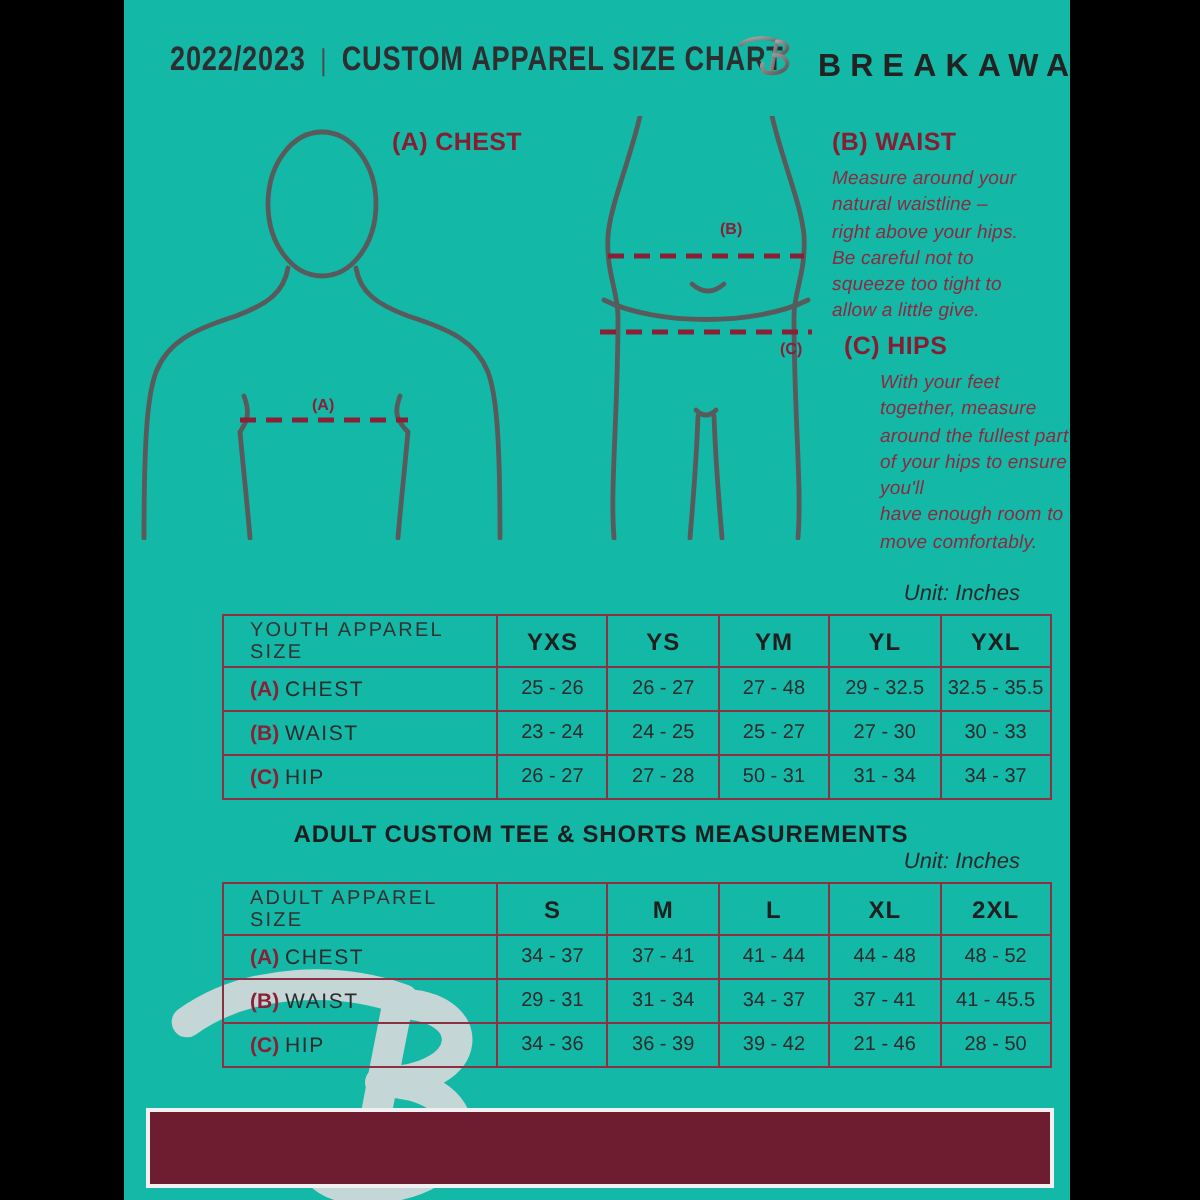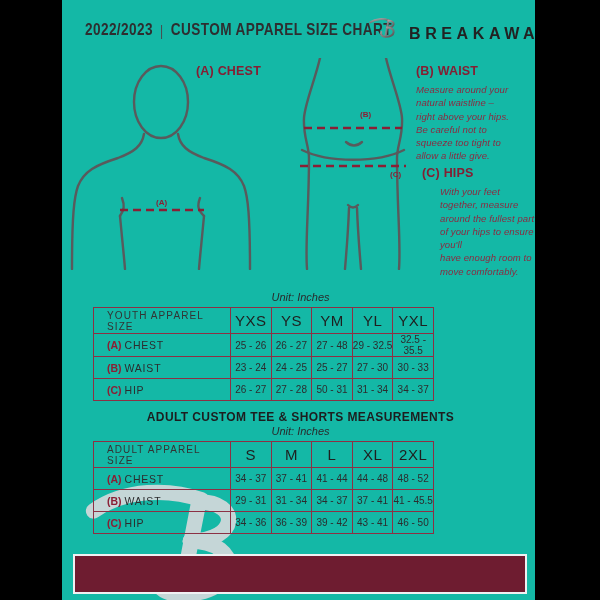--- a/index.html
+++ b/index.html
@@ -24,30 +24,30 @@
   .instr-body{position:absolute;font-size:9.5px;font-style:italic;line-height:1.4;
               color:#8c2a40;white-space:pre-line;letter-spacing:0.1px;}
 
   
   .fig{position:absolute;}
   .measure-label{position:absolute;font-size:8px;font-weight:bold;color:#8a1f35;z-index:2;}
 
   
   .tbl-title{position:absolute;left:29px;width:419px;text-align:center;font-size:12px;
              font-weight:bold;color:#1d1d1f;letter-spacing:0.4px;}
-  .tbl-unit{position:absolute;left:29px;width:419px;text-align:center;font-size:11px;
+  .tbl-unit{position:absolute;left:29px;width:419px;text-align:right;font-size:11px;
             font-style:italic;color:#2a2a2c;}
 
   
-  table.size-table{position:absolute;left:31px;width:341px;border-collapse:collapse;
+  table.size-table{position:absolute;left:49px;width:415px;border-collapse:collapse;
                    table-layout:fixed;z-index:1;}
   table.size-table col.c0{width:137px;}
   table.size-table th,table.size-table td{border:1px solid #8d3044;padding:0;
                    text-align:center;vertical-align:middle;background:transparent;}
-  table.size-table th{height:25px;font-size:15px;font-weight:normal;color:#1f1f1f;letter-spacing:0.5px;}
+  table.size-table th{height:25px;font-size:12px;font-weight:bold;color:#1f1f1f;letter-spacing:0.5px;}
   table.size-table th.first{font-weight:normal;font-size:10px;letter-spacing:1.1px;color:#333;
                    text-align:left;padding-left:13px;}
   table.size-table td{height:21px;font-size:10px;color:#2c2c2e;}
   table.size-table td.rowlabel{text-align:left;padding-left:13px;font-size:10.5px;}
   .pfx{font-weight:bold;color:#8a1f35;}
   .lbl{color:#2c2c2e;letter-spacing:0.8px;}
 
   
   .footer-bar{position:absolute;left:11px;top:554px;width:450px;height:36px;background:#6e1c30;
               border:2px solid #f0f0f2;z-index:3;}
@@ -233,21 +233,21 @@
           <td>31 - 34</td>
           <td>34 - 37</td>
           <td>37 - 41</td>
           <td>41 - 45.5</td>
         </tr>
         <tr>
           <td class="rowlabel"><span class="pfx">(C)</span> <span class="lbl">HIP</span></td>
           <td>34 - 36</td>
           <td>36 - 39</td>
           <td>39 - 42</td>
-          <td>43 - 41</td>
-          <td>46 - 50</td>
+          <td>21 - 46</td>
+          <td>28 - 50</td>
         </tr>
       </tbody>
     </table>
 
     <div class="footer-bar"></div>
   </div>
 </div>
 
 </body></html>

